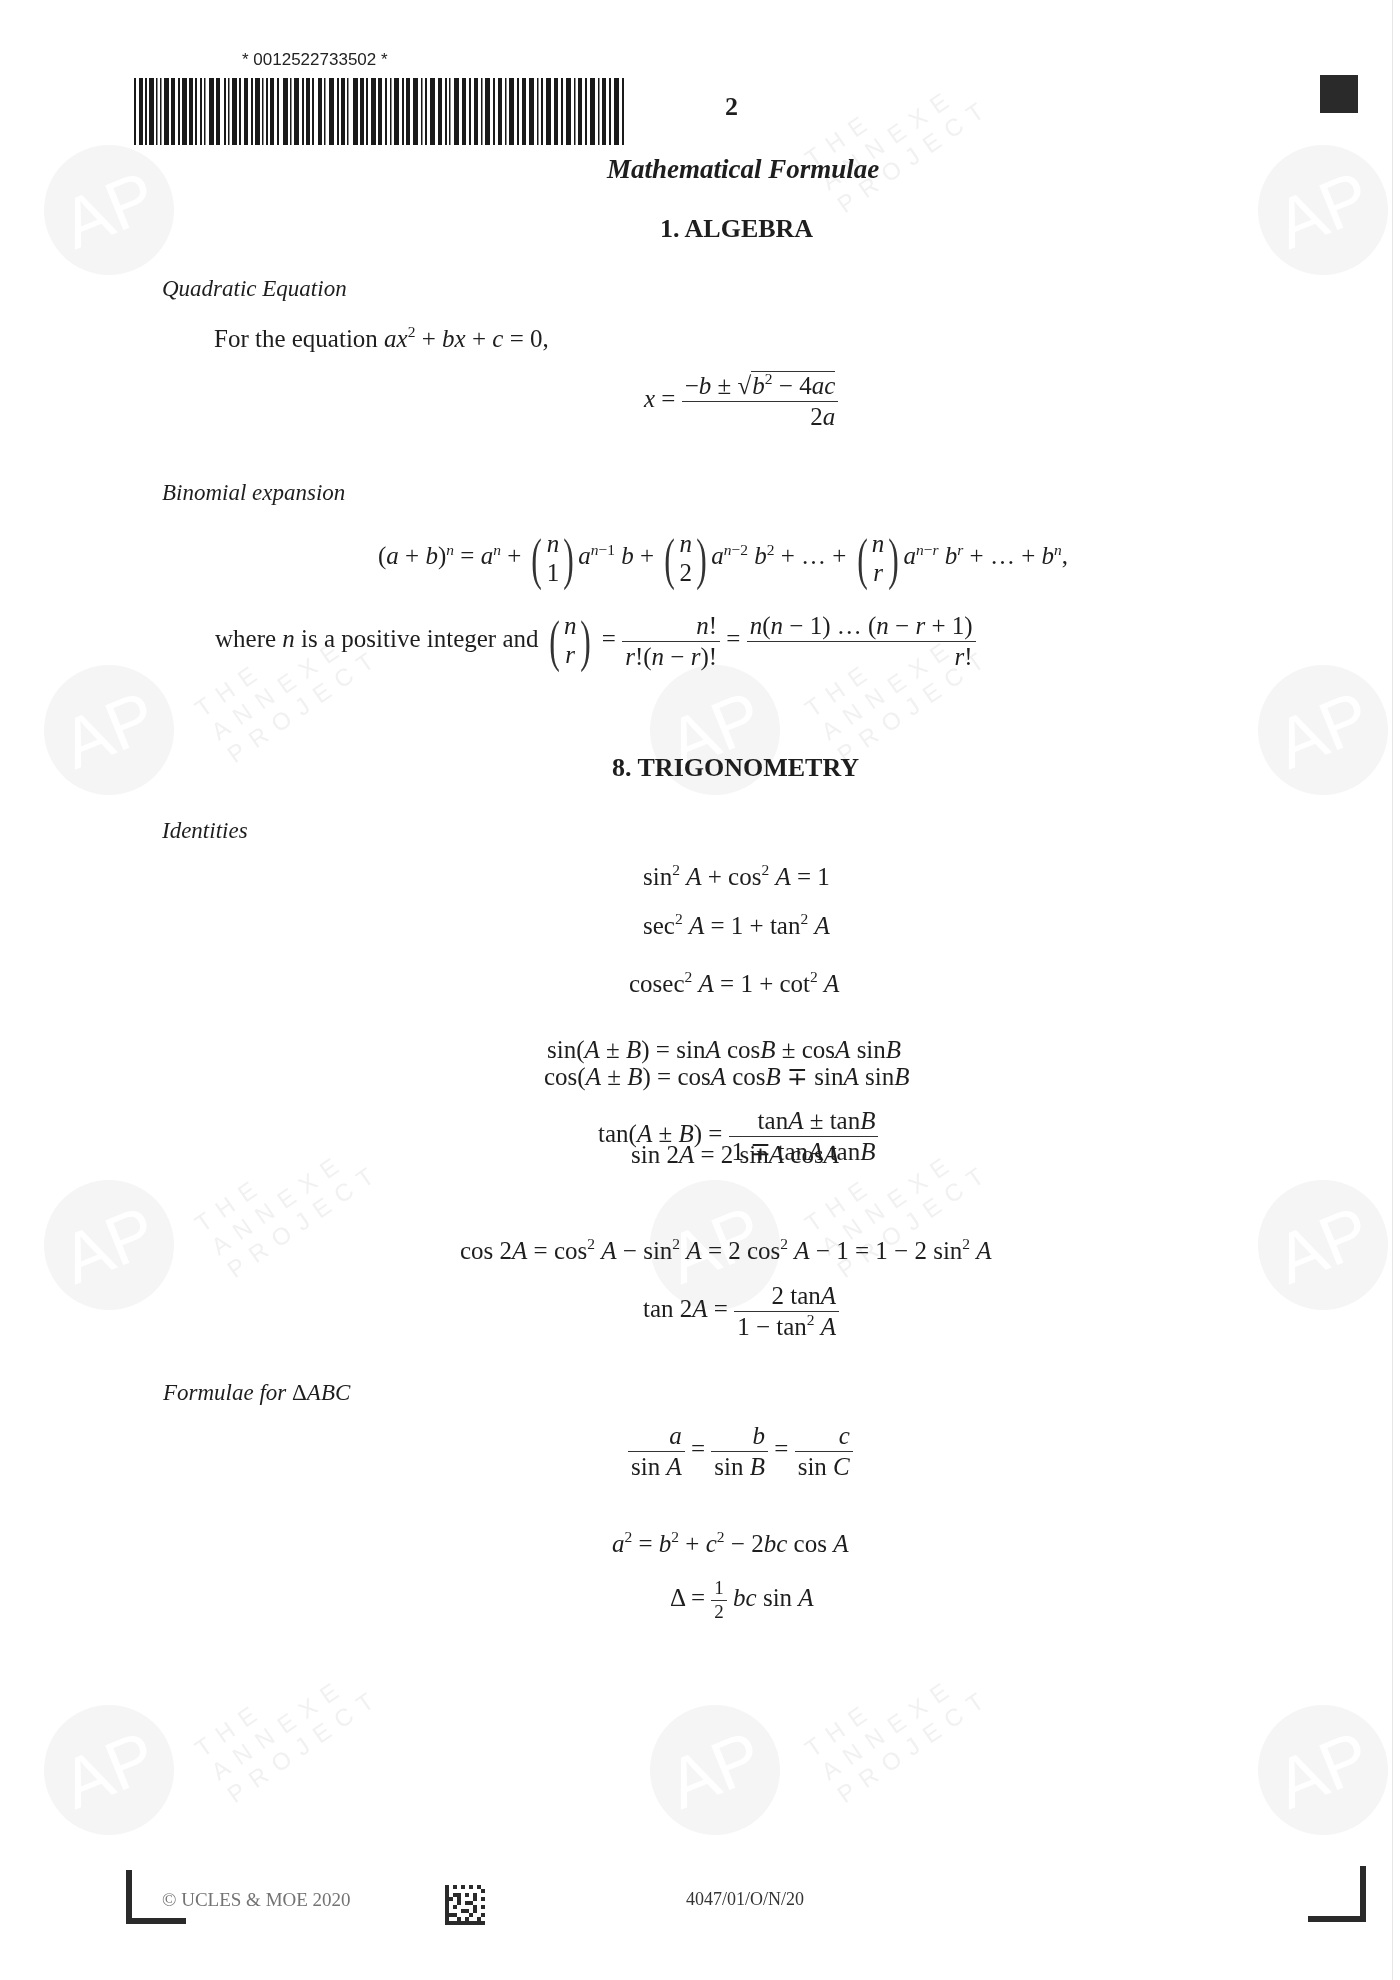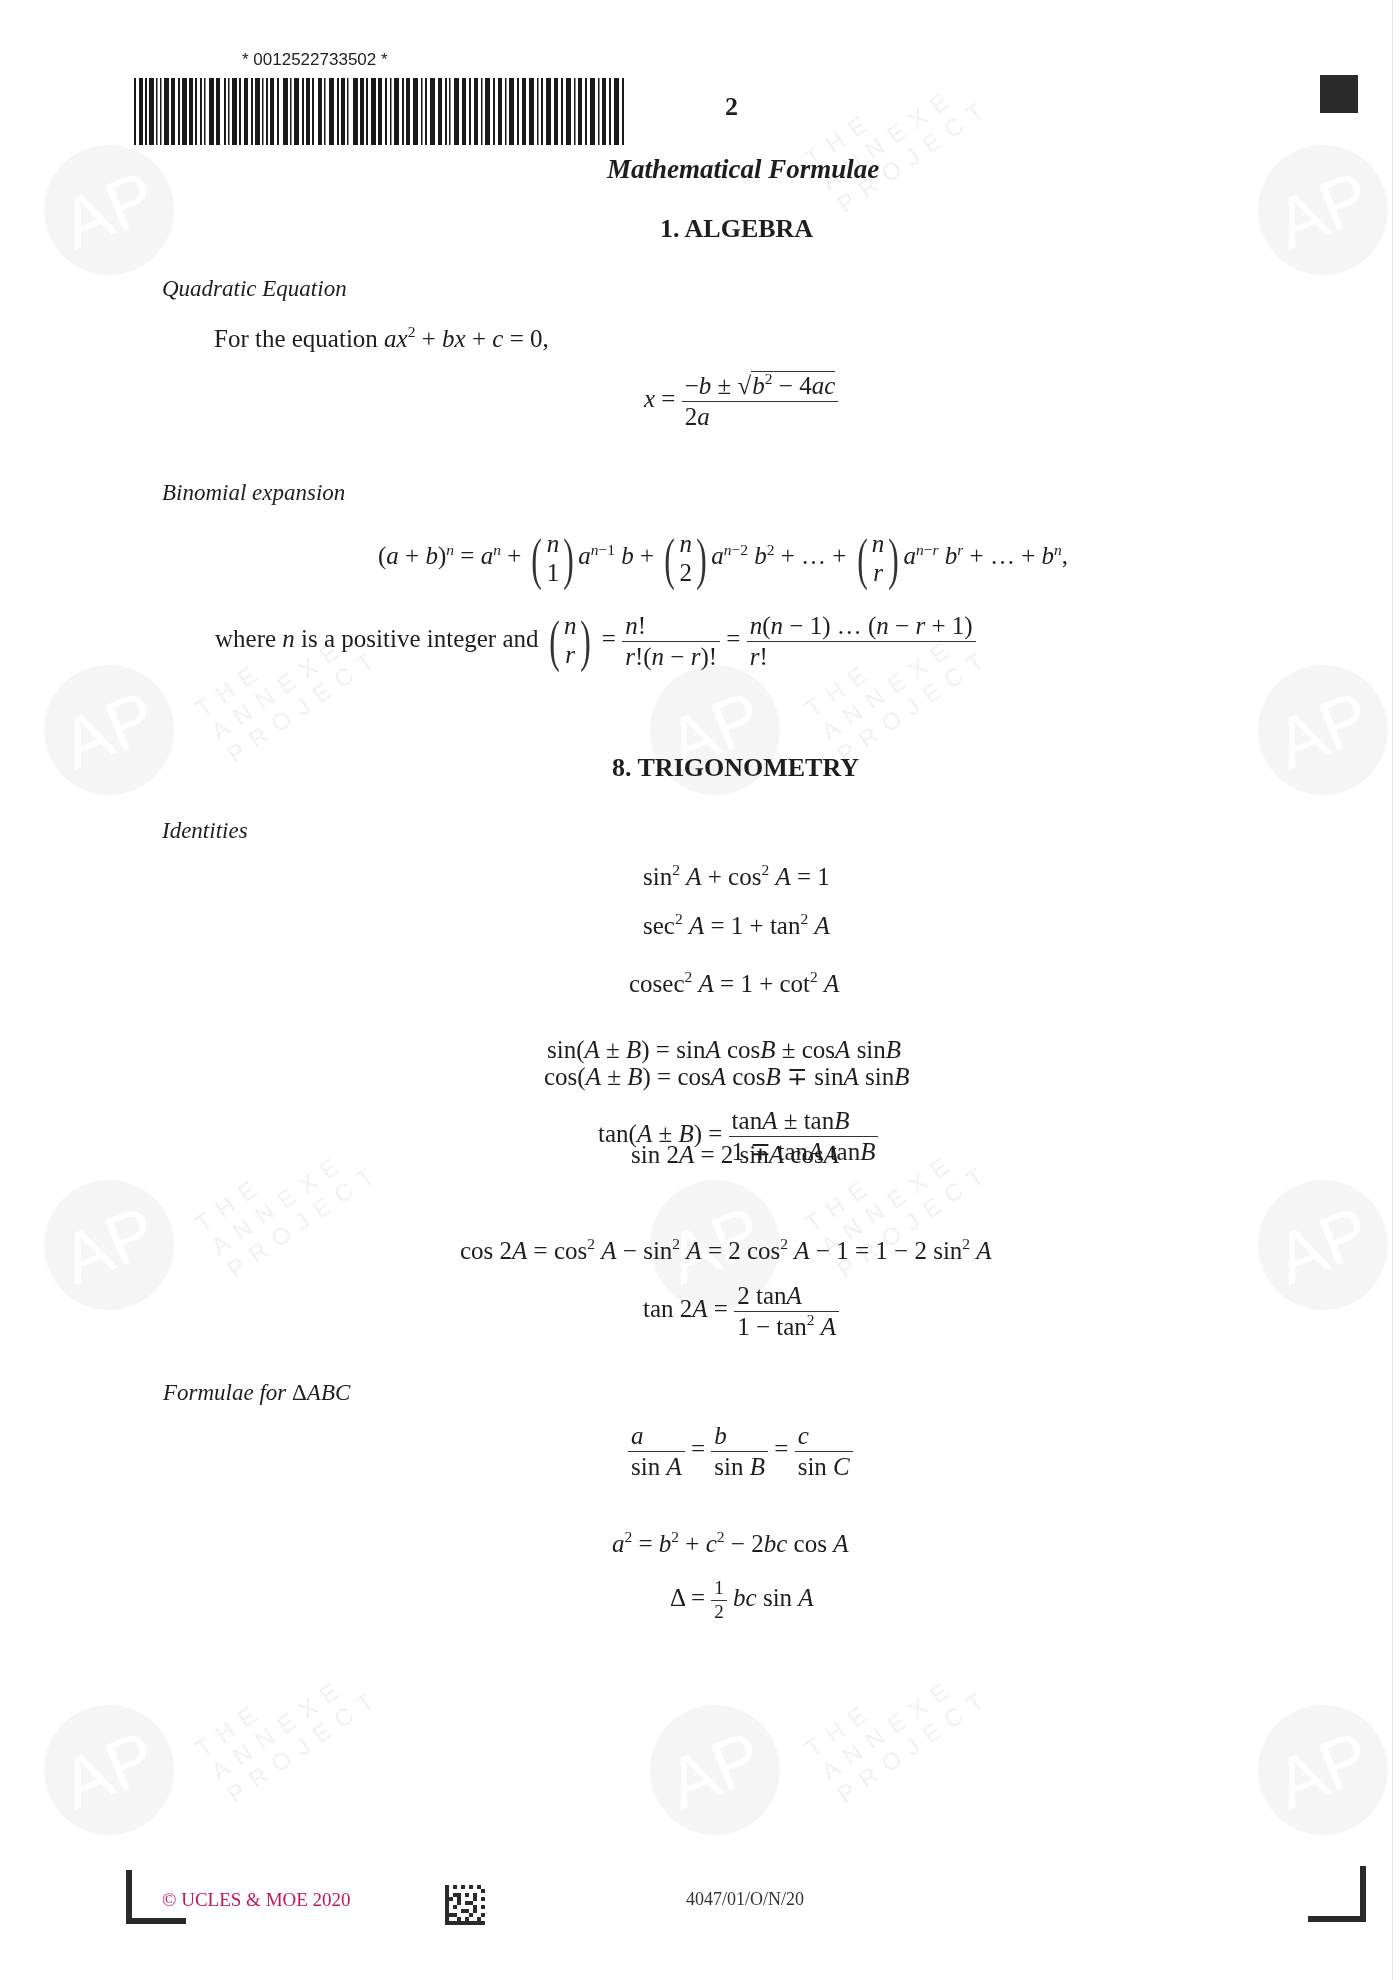--- a/index.html
+++ b/index.html
@@ -6,21 +6,21 @@
   body { width:1400px; height:1980px; background:#ffffff; position:relative; overflow:hidden;
          font-family:"Liberation Serif", "DejaVu Serif", serif; color:#1e1e1e; }
   .abs { position:absolute; white-space:nowrap; }
   i, .it { font-style:italic; }
   sup { font-size:0.62em; vertical-align:0.62em; line-height:0; }
   .wm { position:absolute; width:130px; height:130px; border-radius:50%; background:#f5f5f5; }
   .wm span { position:absolute; left:0; top:0; width:130px; height:130px; line-height:130px; text-align:center;
              font-family:"Liberation Sans", sans-serif; font-size:70px; color:#ffffff; transform:rotate(-22deg); }
   .wmtext { position:absolute; font-family:"Liberation Sans", sans-serif; font-size:24px; letter-spacing:10px;
             color:#f1f1f1; line-height:28px; transform:rotate(-35deg); transform-origin:left top; }
-  .frac { display:inline-block; vertical-align:middle; text-align:left; }
+  .frac { display:inline-block; vertical-align:middle; text-align:right; }
   .frac .num { display:block; border-bottom:1.6px solid #333; padding:0 3px 1px; line-height:1.1; }
   .frac .den { display:block; padding:1px 3px 0; line-height:1.1; }
   .binom { display:inline-flex; align-items:center; vertical-align:middle; }
   .binom .paren { font-size:2.3em; transform:scaleX(0.55); line-height:1; font-weight:100; color:#333; }
   .binom .stack { display:inline-block; text-align:center; line-height:1.15; font-style:italic; }
   .sqrt { border-top:1.6px solid #333; padding-left:1px; }
   .heading-it { font-style:italic; font-size:23px; }
   .eq { font-size:25px; }
 </style>
 </head>
@@ -278,21 +278,21 @@
 
 <div class="abs eq" style="left:612px;top:1530px;"><i>a</i><sup>2</sup> = <i>b</i><sup>2</sup> + <i>c</i><sup>2</sup> − 2<i>bc</i> cos <i>A</i></div>
 
 <div class="abs eq" style="left:670px;top:1578px;">
   Δ = <span class="frac" style="font-size:19px;"><span class="num">1</span><span class="den">2</span></span> <i>bc</i> sin <i>A</i>
 </div>
 
 <div class="abs" style="left:126px;top:1870px;width:6px;height:54px;background:#2a2a2a;"></div>
 <div class="abs" style="left:126px;top:1918px;width:60px;height:6px;background:#2a2a2a;"></div>
 
-<div class="abs" style="left:162px;top:1889px;font-size:19px;color:#be185d;">© UCLES &amp; MOE 2020</div>
+<div class="abs" style="left:162px;top:1889px;font-size:19px;color:#737373;">© UCLES &amp; MOE 2020</div>
 
 <div class="abs" style="left:445px;top:1885px;width:40px;height:40px;">
   <svg width="40" height="40" viewBox="0 0 10 10" shape-rendering="crispEdges">
     <g fill="#2a2a2a">
       <rect x="0" y="0" width="1" height="10"></rect>
         <rect x="0" y="9" width="10" height="1"></rect>
       <rect x="2" y="0" width="1" height="1"></rect>
         <rect x="4" y="0" width="1" height="1"></rect>
         <rect x="6" y="0" width="1" height="1"></rect>
         <rect x="8" y="0" width="1" height="1"></rect>

